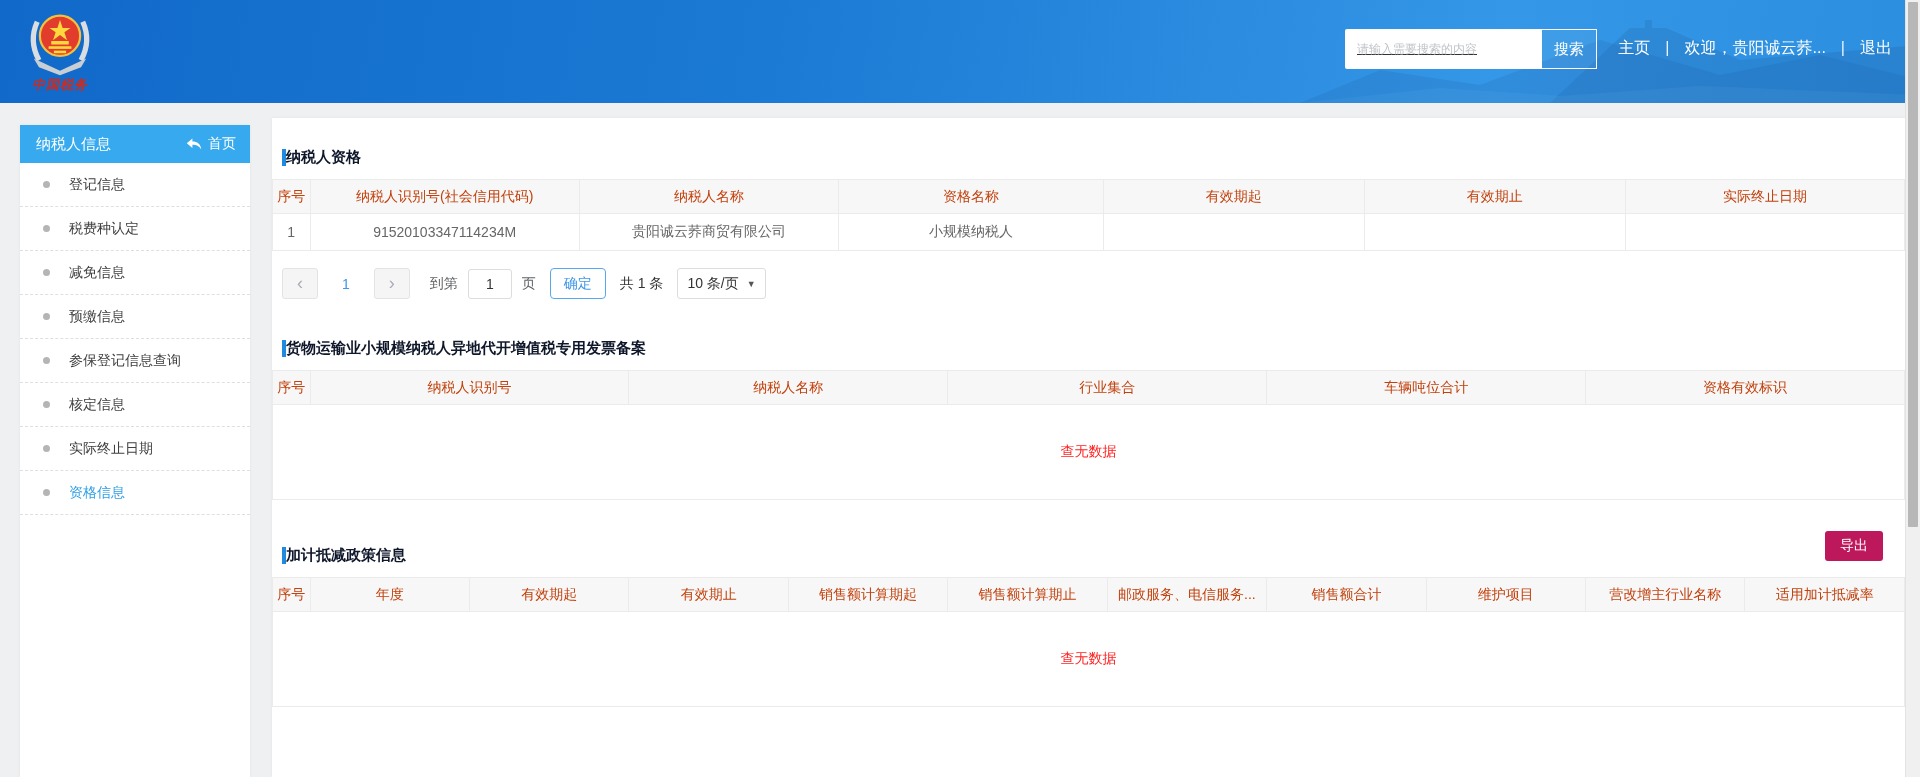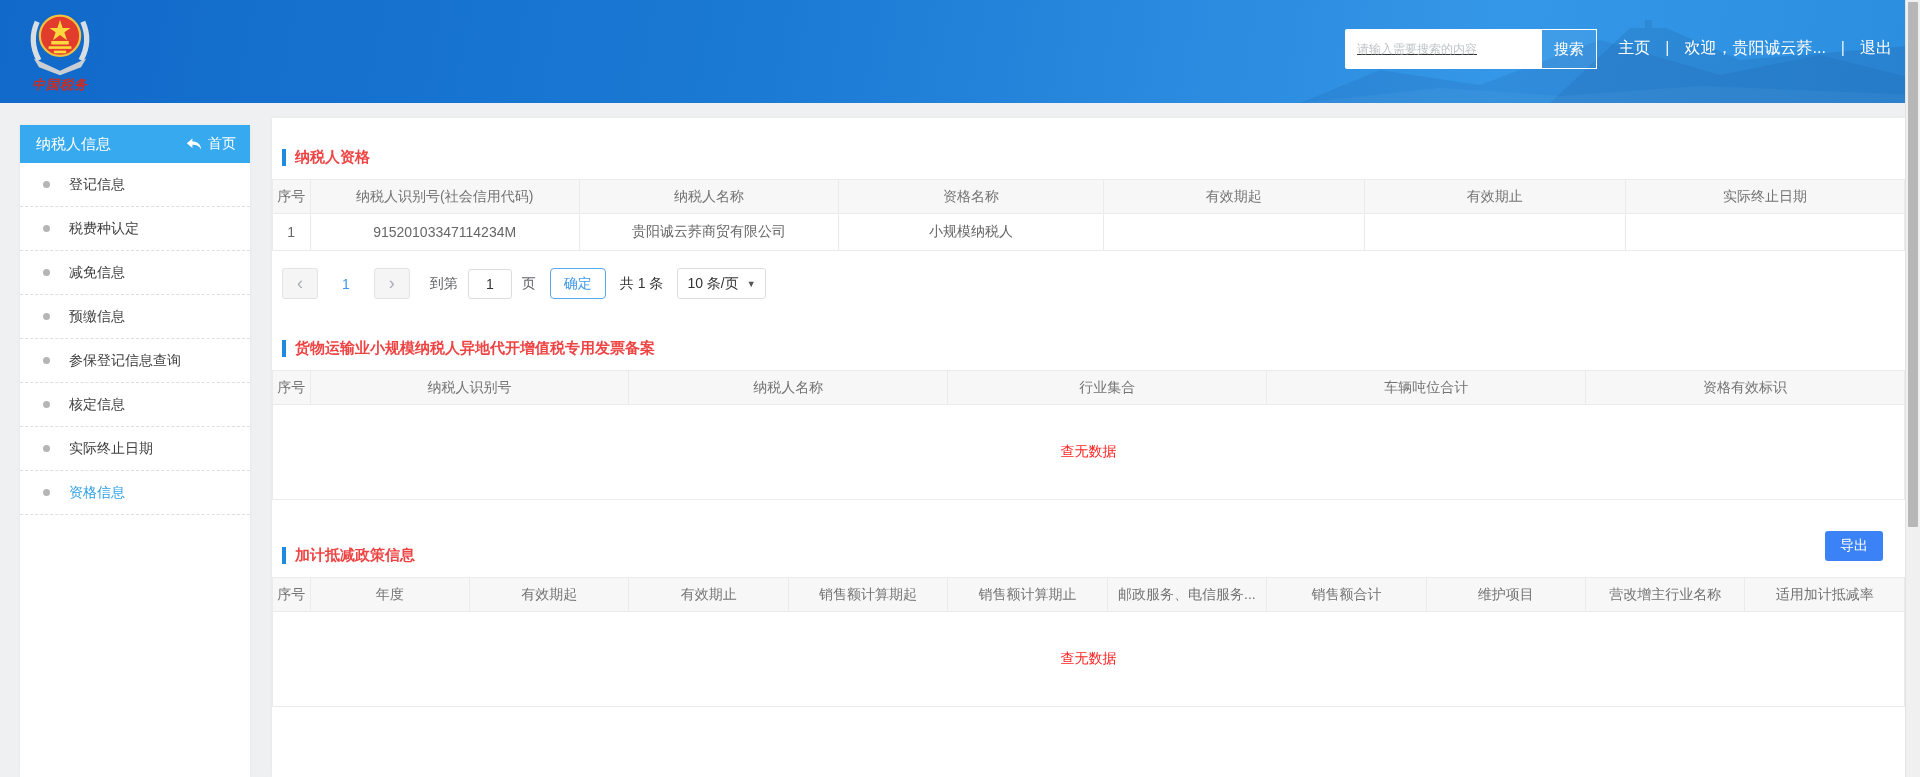--- a/index.html
+++ b/index.html
@@ -37,32 +37,32 @@
   .side-menu { list-style:none; }
   .side-item { height:44px; display:flex; align-items:center; gap:19px; padding-left:23px;
     border-bottom:1px dashed #dfdfdf; font-size:14px; color:#404040; cursor:pointer;
     background:#fff; }
   .dot { width:7px; height:7px; border-radius:50%; background:#b5b5b5; flex:0 0 auto; }
   .side-item.active .side-label { color:#2e9fe6; }
 
   
   .main { position:absolute; left:272px; top:118px; bottom:0; width:1633px; background:#fff;
     padding-top:30px; box-shadow:0 0 3px rgba(0,0,0,.06); }
-  .sec-title { display:flex; align-items:center; gap:9px; margin-left:10px;
-    font-size:15px; font-weight:bold; color:#ef4444; height:18px; }
+  .sec-title { display:flex; align-items:center; margin-left:10px;
+    font-size:15px; font-weight:bold; color:#0f172a; height:18px; }
   .bar { width:4px; height:17px; background:#1f8ae0; }
   .sec3-row { position:relative; margin-top:46px; }
   .export-btn { position:absolute; right:22px; top:-15px; width:58px; height:30px;
-    background:#3b82f6; border:none; border-radius:3px; color:#fff; font-size:14px;
+    background:#be185d; border:none; border-radius:3px; color:#fff; font-size:14px;
     cursor:pointer; font-family:inherit; }
 
   table { width:100%; border-collapse:collapse; table-layout:fixed; margin-top:13px; }
   th,td { border:1px solid #ebebeb; text-align:center; font-size:14px;
     overflow:hidden; white-space:nowrap; }
-  th { background:#f7f7f7; color:#737373; font-weight:normal; height:34px; padding:0 3px; }
+  th { background:#f7f7f7; color:#c2410c; font-weight:normal; height:34px; padding:0 3px; }
   td { height:37px; color:#666; }
   td.empty-cell { height:95px; color:#ff1f1f; }
   .tbl-qual th:nth-child(1){width:2.3%} .tbl-qual th:nth-child(2){width:16.5%}
   .tbl-qual th:nth-child(3){width:15.9%} .tbl-qual th:nth-child(4){width:16.2%}
   .tbl-qual th:nth-child(5){width:16%}  .tbl-qual th:nth-child(6){width:16%}
   .tbl-qual th:nth-child(7){width:17.1%}
   .tbl-freight th:nth-child(1){width:2.3%}
   .tbl-freight th:nth-child(n+2){width:19.54%}
   .tbl-deduction th:nth-child(1){width:2.3%}
   .tbl-deduction th:nth-child(n+2){width:9.77%}

